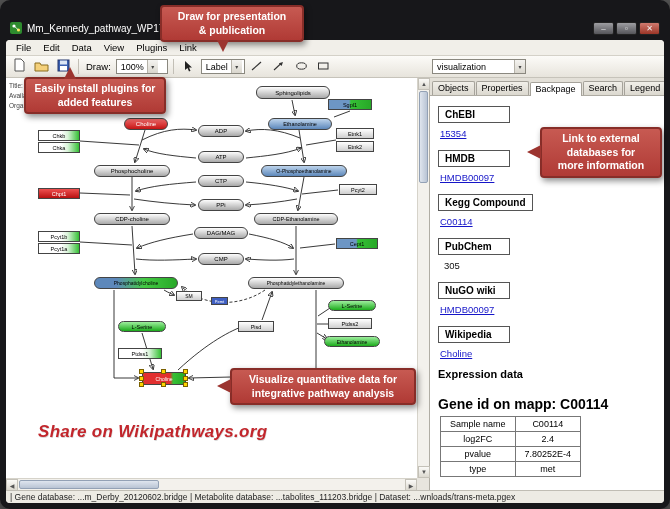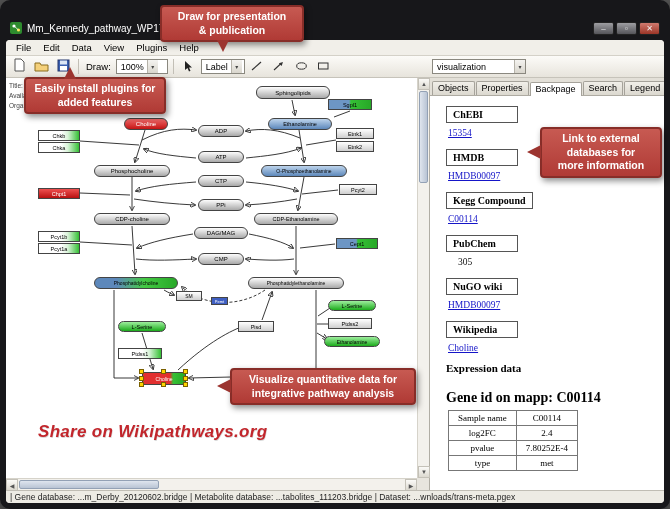--- a/index.html
+++ b/index.html
@@ -52,25 +52,25 @@
   .hscroll { position:absolute; left:0; bottom:0; height:12px; right:12px; background:#f3f1ec; border-top:1px solid #d6d3ca; }
   .corner { position:absolute; right:0; bottom:0; width:12px; height:12px; background:#e8e5de; }
   .scroll-btn { position:absolute; width:12px; height:12px; display:flex; align-items:center; justify-content:center; font-size:6px; color:#555; background:linear-gradient(#fbfaf7,#dcd9d0); border:1px solid #c4c1b8; }
   .vthumb { position:absolute; left:1px; right:1px; top:13px; height:92px; background:linear-gradient(90deg,#dfe5ee,#b9c4d4); border:1px solid #93a1b5; border-radius:2px; }
   .hthumb { position:absolute; top:1px; bottom:1px; left:13px; width:140px; background:linear-gradient(#dfe5ee,#b9c4d4); border:1px solid #93a1b5; border-radius:2px; }
   
   .sidebar { flex:1; display:flex; flex-direction:column; background:#14532d; overflow:hidden; }
   .tabs { display:flex; height:18px; background:#e3e0d8; border-bottom:1px solid #aeaba2; padding:3px 0 0 2px; gap:1px; }
   .tab { font-size:9px; padding:1px 5px; border:1px solid #a5a29a; border-bottom:none; border-radius:2px 2px 0 0; background:linear-gradient(#f1efe9,#dbd8cf); white-space:nowrap; }
   .tab.active { background:#fff; position:relative; top:1px; }
-  .sb-content { flex:1; background:#fff; padding:8px 8px 4px 16px; overflow:hidden;font-family:Liberation Serif, serif; }
+  .sb-content { flex:1; background:#fff; padding:8px 8px 4px 8px; overflow:hidden; }
   .sec { margin-bottom:9px; }
   .sec-header { display:inline-block; border:1px solid #555; padding:2px 6px; font-weight:bold; font-size:10px; min-width:72px; background:#fff; margin-bottom:5px; }
   .sb-link { color:#1515c8; text-decoration:underline; font-size:9.5px; display:block; margin-left:2px; cursor:pointer; }
-  .sb-text { font-size:9.5px; display:block; margin-left:12px; color:#111; }
+  .sb-text { font-size:9.5px; display:block; margin-left:6px; color:#111; }
   .expr-title { font-weight:bold; font-size:11px; margin:8px 0 16px 0; }
   .geneid { font-weight:bold; font-size:14px; margin-bottom:4px; }
   .expr-table { border-collapse:collapse; font-size:9px; margin-left:2px; }
   .expr-table td { border:1px solid #777; padding:2px 9px; text-align:center; background:#fff; }
   
   .statusbar { position:absolute; bottom:0; left:0; right:0; height:13px; background:#edebe4; border-top:1px solid #c0bdb4; font-size:8.5px; display:flex; align-items:center; padding-left:4px; color:#222; white-space:nowrap; overflow:hidden; }
   
   .callout { position:absolute; background:linear-gradient(#c75a52,#b03a35); border:2px solid #872d28; border-radius:4px; color:#fff; font-weight:bold; font-size:10.5px; text-align:center; padding:3px 6px; box-shadow:2px 3px 6px rgba(0,0,0,.45); z-index:60; line-height:1.3; }
   .pointer { position:absolute; width:0; height:0; }
   .pt-down { border-left:6px solid transparent; border-right:6px solid transparent; border-top:12px solid #9c342f; }
@@ -101,21 +101,21 @@
   </div>
 
   <div class="window-body">
 
     <div class="menubar">
       <span class="menu-item">File</span>
       <span class="menu-item">Edit</span>
       <span class="menu-item">Data</span>
       <span class="menu-item">View</span>
       <span class="menu-item">Plugins</span>
-      <span class="menu-item">Help</span>
+      <span class="menu-item">Link</span>
     </div>
 
     <div class="toolbar">
       <div class="tbtn">
         <span><svg width="13" height="14">
               <path d="M2,1 h6 l3,3 v9 h-9 z" fill="#fff" stroke="#555"></path>
             </svg></span>
       </div>
       <div class="tbtn">
         <span><svg width="15" height="12">

